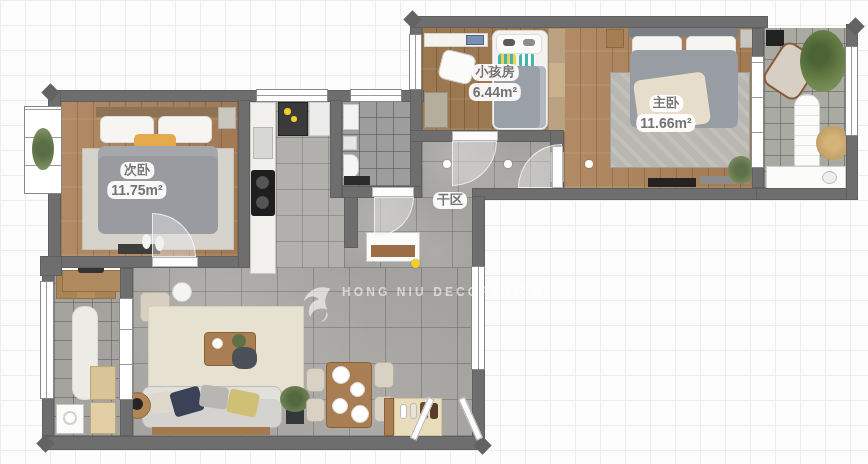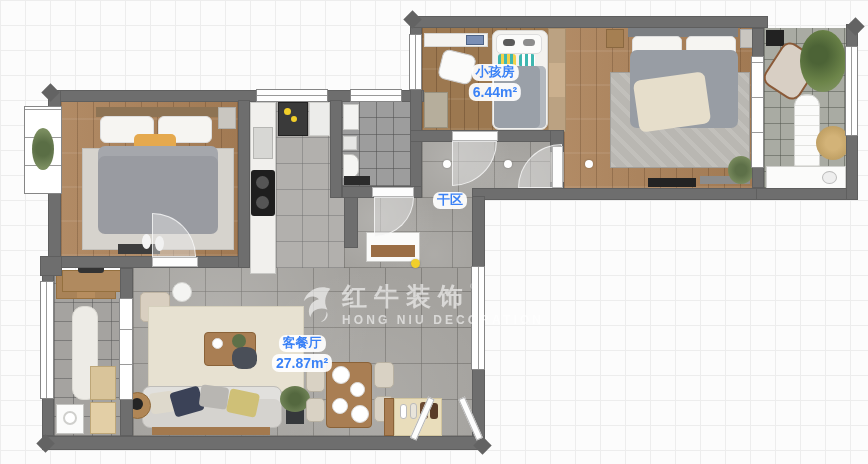--- a/index.html
+++ b/index.html
@@ -43,21 +43,21 @@
   .arc{background:rgba(235,235,235,.42);border:1px solid rgba(252,252,252,.75);box-sizing:border-box;}
   .arc-se{border-bottom-right-radius:100%;}
   .arc-ne{border-top-right-radius:100%;}
   .arc-nw{border-top-left-radius:100%;}
   
   .fur{box-sizing:border-box;}
   .dot{border-radius:50%;}
   
   .lbl{position:absolute;transform:translateX(-50%);text-align:center;z-index:30;white-space:nowrap;}
   .pill{display:inline-block;background:rgba(255,255,255,.93);border-radius:7px;padding:0 4px;
-    color:#3b82f6;font-weight:bold;line-height:1.3;}
+    color:#737373;font-weight:bold;line-height:1.3;}
   .pill-name{font-size:13px;}
   .pill-area{font-size:14px;margin-top:2px;}
   
   .wm{position:absolute;left:298px;top:283px;z-index:25;color:rgba(255,255,255,.58);display:flex;align-items:flex-start;}
   .wm-logo{width:38px;height:42px;}
   .wm-text{margin-left:6px;}
   .wm-cn{font-size:25px;font-weight:bold;letter-spacing:7px;line-height:1.1;}
   .wm-en{font-size:12px;letter-spacing:3.1px;margin-top:2px;font-weight:bold;}
   .wm-reg{font-size:8px;vertical-align:top;}
 </style>
@@ -238,30 +238,33 @@
   <div class="abs dot" style="left:443px;top:160px;width:8px;height:8px;background:#fff;box-shadow:0 0 2px rgba(0,0,0,.3);"></div>
   <div class="abs dot" style="left:504px;top:160px;width:8px;height:8px;background:#fff;box-shadow:0 0 2px rgba(0,0,0,.3);"></div>
   <div class="abs dot" style="left:585px;top:160px;width:8px;height:8px;background:#fff;box-shadow:0 0 2px rgba(0,0,0,.3);"></div>
   <div class="abs dot" style="left:411px;top:259px;width:9px;height:9px;background:#f2cf2a;box-shadow:0 0 2px rgba(0,0,0,.3);"></div>
 
   <div class="wm">
     <svg class="wm-logo" viewBox="0 0 40 44">
       <path d="M34 6 C22 1 9 8 6 19 C12 13 18 13 22 17 C13 19 9 28 13 36 C15 27 24 25 31 28 C26 19 30 11 34 6 Z M30 30 C33 34 30 40 24 41 C29 38 30 34 30 30 Z" fill="rgba(255,255,255,0.6)"></path>
     </svg>
     <div class="wm-text">
-      <div class="wm-cn"><span>红牛装饰</span><sup class="wm-reg">®</sup></div>
       <div class="wm-en">HONG NIU DECORATION</div>
     </div>
   </div>
 
+  <div class="lbl" style="left:137px;top:160px;">
+    <span class="pill pill-name">次卧</span><br>
+    <span class="pill pill-area">11.75m²</span>
+  </div>
   <div class="lbl" style="left:450px;top:190px;">
     <span class="pill pill-name">干区</span>
   </div>
   <div class="lbl" style="left:495px;top:62px;">
     <span class="pill pill-name">小孩房</span><br>
     <span class="pill pill-area">6.44m²</span>
   </div>
-  <div class="lbl" style="left:302px;top:333px;">
-    <span class="pill pill-name">客餐厅</span><br>
-    <span class="pill pill-area">27.87m²</span>
+  <div class="lbl" style="left:666px;top:93px;">
+    <span class="pill pill-name">主卧</span><br>
+    <span class="pill pill-area">11.66m²</span>
   </div>
 
 </div>
 
 </body></html>

